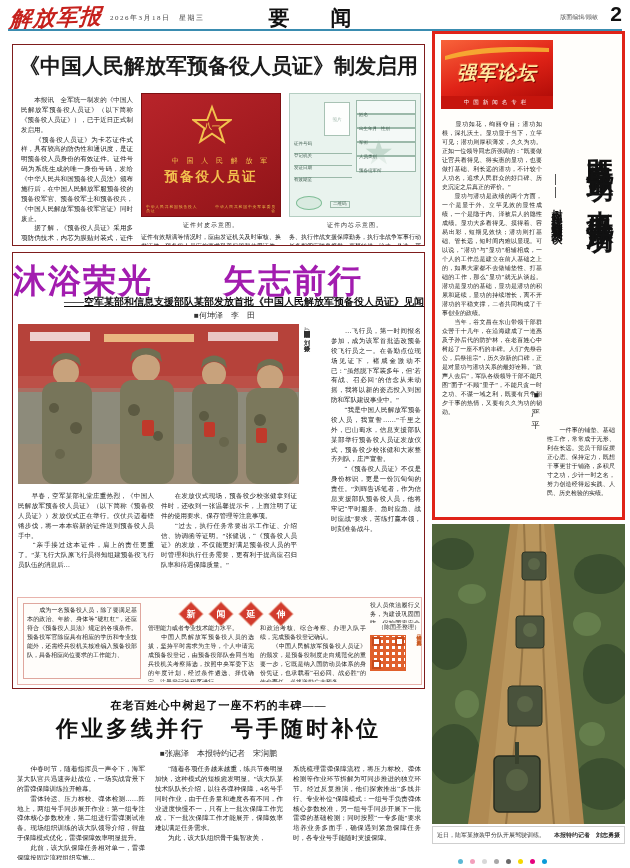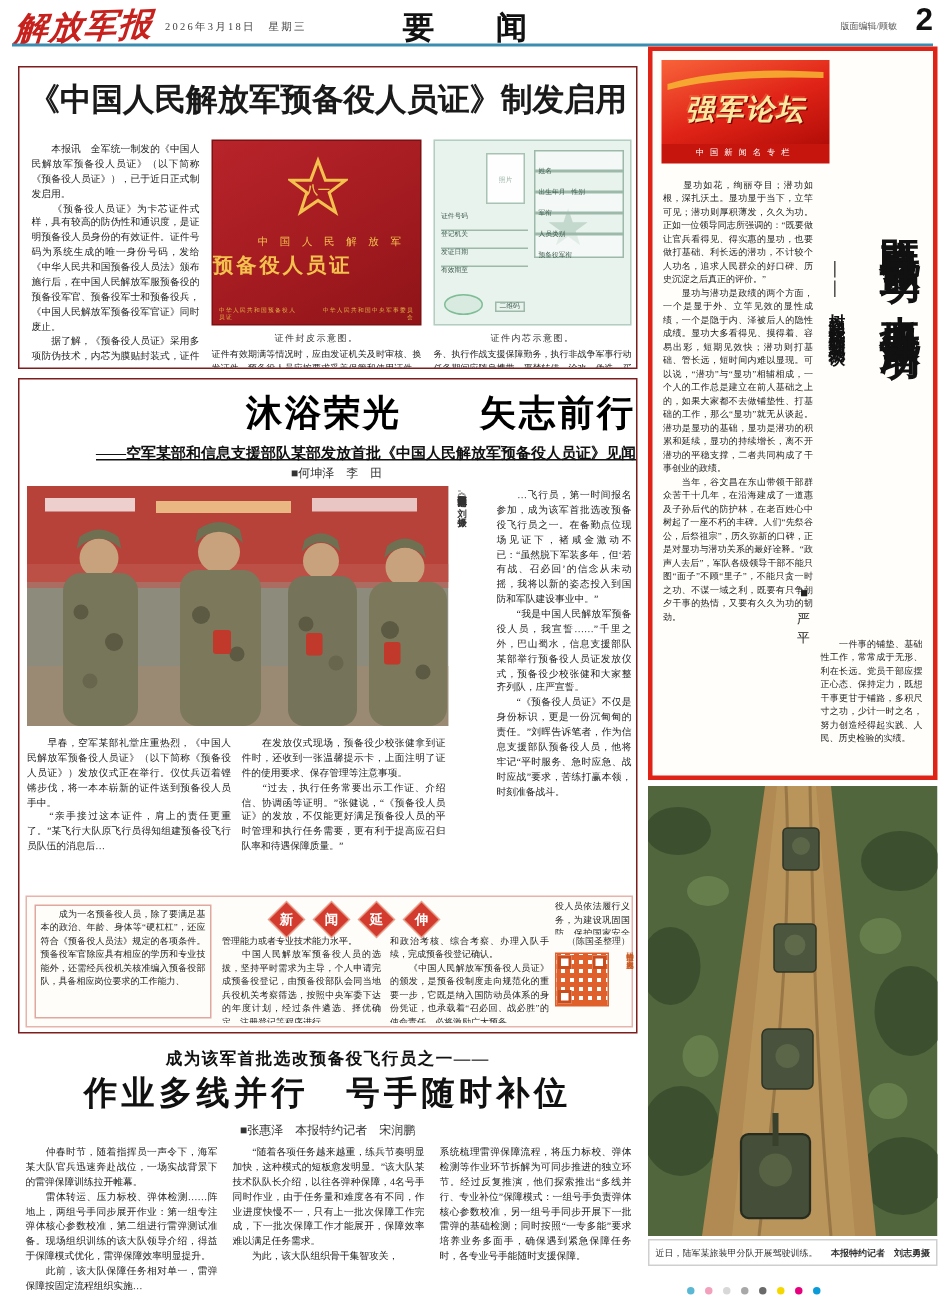--- a/index.html
+++ b/index.html
@@ -21,36 +21,36 @@
   
   .masthead-logo { font-size:22px; font-weight:bold; font-style:italic; color:#c6211d; letter-spacing:1px; transform:skew(-6deg) rotate(-2deg); }
   .hdr-date { font-size:7px; letter-spacing:1.5px; color:#444; }
   .hdr-section { font-size:21px; font-weight:900; letter-spacing:10px; color:#111; text-align:center; }
   .hdr-editor { font-size:6px; color:#555; }
   .hdr-page { font-size:21px; font-weight:900; color:#111; font-family:"Liberation Sans", sans-serif; }
   .hdr-rule { height:2px; background:#3a8cb0; }
   
   .cert-front { background:linear-gradient(150deg,#b8242a 0%,#a31b20 55%,#8f1418 100%); border:1px solid #7d1013; }
   .cert-front .org { color:#f2c14e; font-size:7px; letter-spacing:3px; text-align:center;padding-left:20px; }
-  .cert-front .ttl { color:#f2c14e; font-size:13.5px; font-weight:bold; letter-spacing:2px; text-align:left; font-family:"Liberation Sans", sans-serif; }
+  .cert-front .ttl { color:#f2c14e; font-size:13.5px; font-weight:bold; letter-spacing:2px; text-align:center; font-family:"Liberation Sans", sans-serif; }
   .cert-front .iss { color:#e8b84a; font-size:4.5px; letter-spacing:1px; text-align:center; }
   .cert-back { background:#e9f3ee; border:1px solid #b4cdc1; }
   .cb-label { font-size:4.5px; color:#3c5a4c; line-height:1.1; }
   .cb-row { border:0.5px solid #9cb9aa; }
   .fig-cap { font-size:6px; color:#333; text-align:center; letter-spacing:1px; }
   
   .forum-box { border:3px solid #e02317; background:#fffefb; }
   .forum-banner { background:linear-gradient(160deg,#f8633a 0%,#e02317 55%,#b30d08 100%); position:relative; overflow:hidden; }
   .forum-banner .bt { color:#ffe9a0; font-size:19px; font-weight:900; font-style:italic; letter-spacing:1px; text-shadow:1px 1px 0 #7a0503, -1px -1px 0 #ffd27a33; font-family:"Liberation Sans", sans-serif; }
   .forum-strip { background:#c6150d; color:#fff; font-size:5.5px; letter-spacing:4px; text-align:center; line-height:13px; }
   .forum-headline { font-size:27px; font-weight:900; letter-spacing:4px; color:#111; line-height:1.1; }
   .forum-sub { font-size:11px; font-weight:bold; letter-spacing:2px; color:#111; }
   .forum-byline { font-size:8.5px; color:#222; letter-spacing:2px; }
   
-  .mid-title { font-size:24px; font-weight:900; letter-spacing:2px; text-align:right; color:#000000; }
+  .mid-title { font-size:33px; font-weight:900; letter-spacing:2px; text-align:left; color:#a21caf; }
   .mid-sub { font-size:10px; font-weight:bold; text-align:right; color:#111;text-decoration:underline; }
   .byline { font-size:8px; text-align:center; color:#333; }
   .vcap { font-size:6.2px; color:#333; line-height:1.3; }
   
   .diamond { width:16px; height:16px; background:#d23b2d; transform:rotate(45deg); display:inline-flex; align-items:center; justify-content:center; margin:0 5px; box-shadow:0 0 0 1px #e8a08f; }
   .diamond > span { transform:rotate(-45deg); color:#fff; font-size:9px; font-weight:bold; }
   .ext-wrap { border:1px solid #e8b3ac; background:#fffdfa; }
   .attr { font-size:6px; color:#333; text-align:right; }
   
   .qr {
@@ -213,21 +213,21 @@
           <i style="left:1px; top:1px;"></i>
             <i style="right:1px; top:1px;"></i>
             <i style="left:1px; bottom:1px;"></i>
         </div>
         <div class="abs vtext" style="right:-1px; top:30px; height:52px; font-size:5px; color:#c9581f;">请扫描二维码　浏览更多内容</div>
       </div>
     </div>
   </div>
 
   <div class="abs" style="left:12px; top:698px; width:413px; height:164px;">
-    <div class="abs kicker" style="left:0; right:0; top:0;">成为该军首批选改预备役飞行员之一——</div>
+    <div class="abs kicker" style="left:0; right:0; top:0;">在老百姓心中树起了一座不朽的丰碑——</div>
     <div class="abs bot-title heiti" style="left:0; right:0; top:16px;">作业多线并行　号手随时补位</div>
     <div class="abs byline" style="left:0; right:0; top:50px;">■张惠泽　本报特约记者　宋润鹏</div>
     <div class="abs tx" style="left:5px; top:66px; width:128px; height:96px;">　　仲春时节，随着指挥员一声令下，海军某大队官兵迅速奔赴战位，一场实战背景下的雷弹保障训练拉开帷幕。
 　　雷体转运、压力标校、弹体检测……阵地上，两组号手同步展开作业：第一组专注弹体核心参数校准，第二组进行雷弹测试准备。现场组织训练的该大队领导介绍，得益于保障模式优化，雷弹保障效率明显提升。
 　　此前，该大队保障任务相对单一，雷弹保障按固定流程组织实施…</div>
     <div class="abs tx" style="left:143px; top:66px; width:128px; height:78px;">　　“随着各项任务越来越重，练兵节奏明显加快，这种模式的短板愈发明显。”该大队某技术队队长介绍，以往各弹种保障，4名号手同时作业，由于任务量和难度各有不同，作业进度快慢不一，只有上一批次保障工作完成，下一批次保障工作才能展开，保障效率难以满足任务需求。
 　　为此，该大队组织骨干集智攻关，</div>
     <div class="abs tx" style="left:281px; top:66px; width:128px; height:78px;">系统梳理雷弹保障流程，将压力标校、弹体检测等作业环节拆解为可同步推进的独立环节。经过反复推演，他们探索推出“多线并行、专业补位”保障模式：一组号手负责弹体核心参数校准，另一组号手同步开展下一批雷弹的基础检测；同时按照“一专多能”要求培养业务多面手，确保遇到紧急保障任务时，各专业号手能随时支援保障。</div>
   </div>
 

